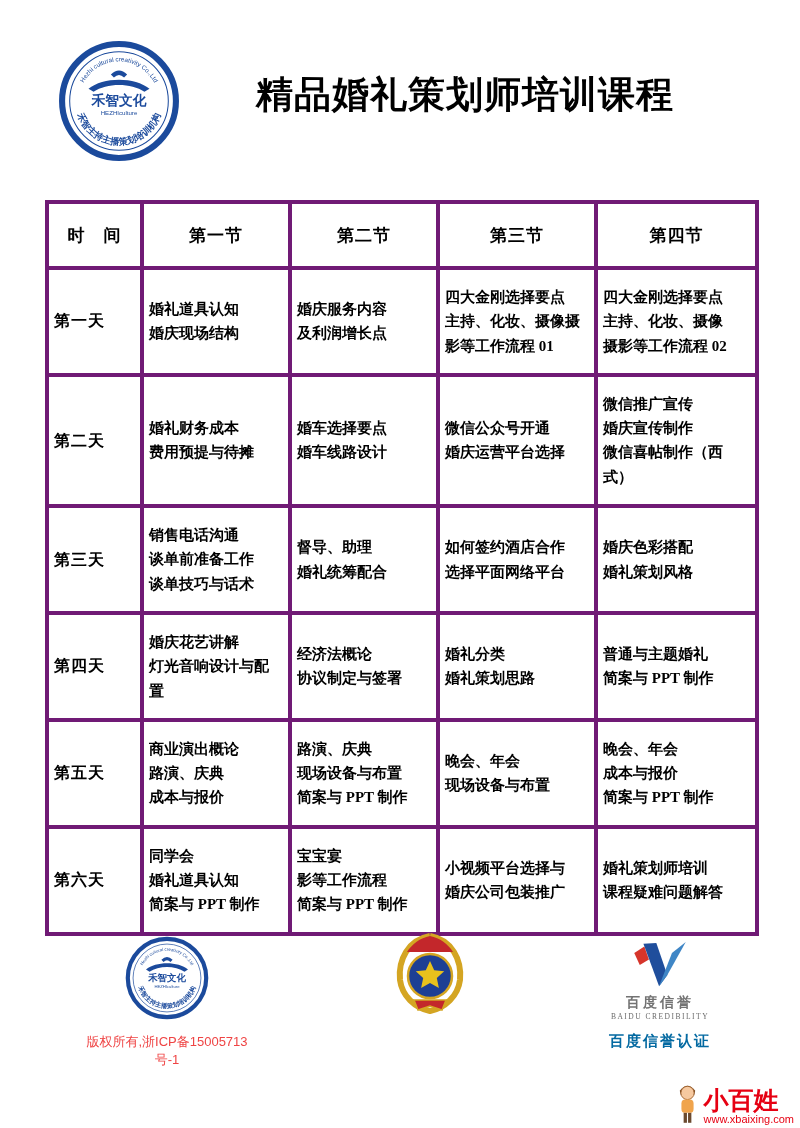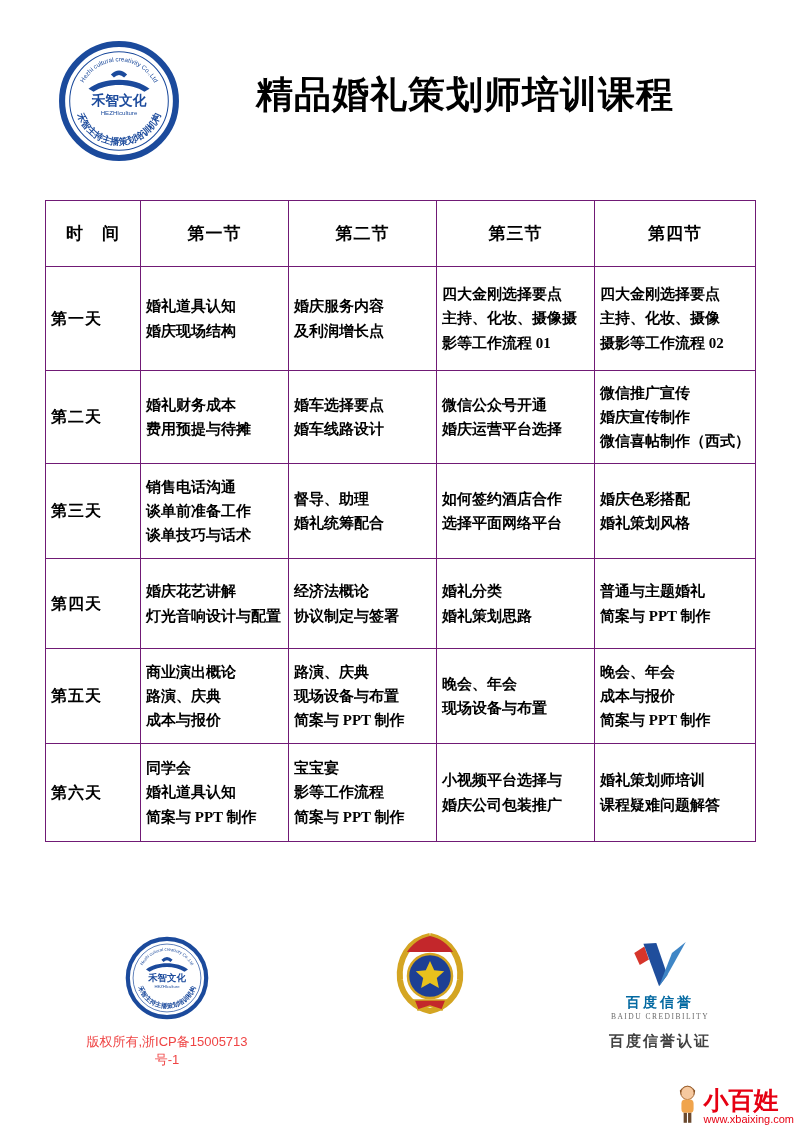--- a/index.html
+++ b/index.html
@@ -17,42 +17,42 @@
     position:absolute; left:180px; top:76px; width:570px; text-align:center;
     font-size:37px; font-weight:900; letter-spacing:1px; line-height:1;
   }
 
   
   .course-table {
     position:absolute; left:45px; top:200px; width:710px;
     border-collapse:collapse; table-layout:fixed;
   }
   .course-table th, .course-table td {
-    border:1px solid #701a75; vertical-align:middle;
-    white-space:pre-line; padding:0 5px;
+    border:4px solid #701a75; vertical-align:middle;
+    white-space:pre-line; padding:15px 5px;
   }
   .course-table th { height:66px; font-size:17px; font-weight:700; letter-spacing:1px; }
   .course-table td { font-size:15px; font-weight:600; line-height:1.62; }
   .course-table td.day { font-size:16px; font-weight:700; letter-spacing:1px; }
   tr.r1 { height:104px; } tr.r2 { height:93px; } tr.r3 { height:95px; }
   tr.r4 { height:90px; }  tr.r5 { height:95px; } tr.r6 { height:98px; }
 
   
   .footer { position:absolute; left:0; top:932px; width:100%; height:130px; }
   .f-left { position:absolute; left:82px; top:4px; width:170px; text-align:center; }
   .f-left svg { width:84px; height:84px; }
   .f-copy { margin-top:9px; font-size:13px; color:#ef4444; font-family:"Liberation Sans","DejaVu Sans",sans-serif; }
   .f-center { position:absolute; left:308px; top:0; width:244px; text-align:center; }
   .f-center svg { width:80px; height:86px; }
   .f-police { margin-top:7px; font-size:16px; font-weight:700; }
   .f-right { position:absolute; left:583px; top:10px; width:154px; text-align:center; }
   .f-right svg { width:58px; height:46px; }
-  .baidu-name { margin-top:2px; font-size:14px; font-weight:700; color:#0369a1; letter-spacing:3px; }
+  .baidu-name { margin-top:2px; font-size:14px; font-weight:700; color:#737373; letter-spacing:3px; }
   .baidu-en { font-size:7.5px; color:#6a6a6a; letter-spacing:1.5px; }
-  .baidu-caption { margin-top:11px; font-size:15px; font-weight:700; letter-spacing:2px; color:#404040; }
+  .baidu-caption { margin-top:11px; font-size:15px; font-weight:700; letter-spacing:2px; color:#0369a1; }
 
   
   .watermark { position:absolute; right:6px; bottom:3px; display:flex; align-items:flex-end; gap:3px; }
   .watermark svg { width:27px; height:42px; }
   .wm-text { text-align:left; line-height:1.02; font-family:"Liberation Sans","DejaVu Sans",sans-serif; }
   .wm-name { font-size:25px; font-weight:700; color:#e60012; }
   .wm-url  { font-size:11px; font-weight:400; color:#e60012; }
 </style>
 </head>
 <body>

